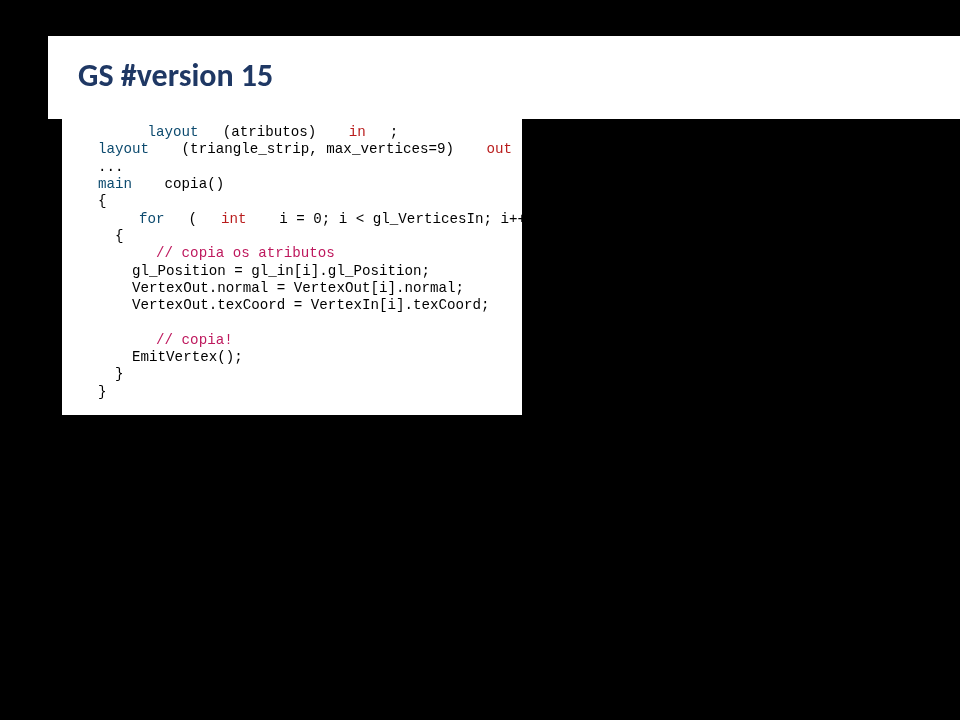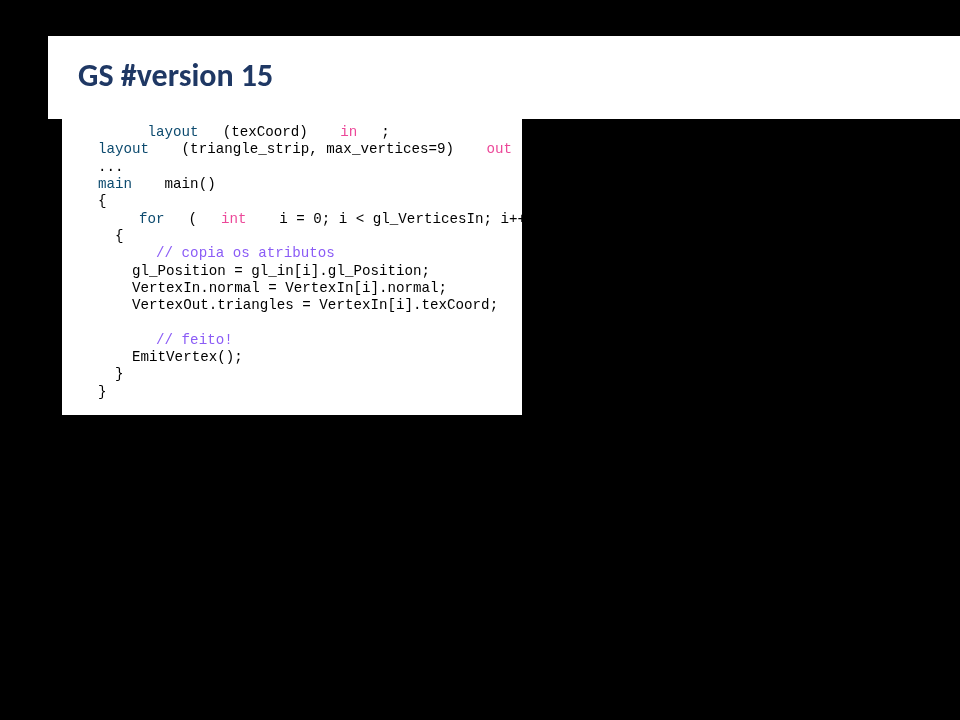--- a/index.html
+++ b/index.html
@@ -23,42 +23,42 @@
     width: 460px;
     background: #fff;
     padding: 10px 12px 14px 12px;
     font-family: Consolas, 'Courier New', monospace;
     font-size: 14.2px;
     line-height: 1.22;
     color: #000;
     white-space: pre;
   }
   .kw { color: #0c4a6e; }   
-  .ty { color: #ec4899; }   
-  .cm { color: #8b5cf6; }   
+  .ty { color: #b91c1c; }   
+  .cm { color: #be185d; }   
 </style>
 </head>
 <body>
 
 <div class="slide">
 
   <div class="title-bar">
     <div class="title-text">GS #version 15</div>
   </div>
 
-  <div class="code-box"><span><span>   </span><span class="kw">layout</span><span>(texCoord) </span><span class="ty">in</span><span>;</span></span>
+  <div class="code-box"><span><span>   </span><span class="kw">layout</span><span>(atributos) </span><span class="ty">in</span><span>;</span></span>
 <span><span class="kw">layout</span><span> (triangle_strip, max_vertices=9) </span><span class="ty">out</span><span>;</span></span>
 <span><span>...</span></span>
-<span><span class="kw">main</span><span> main()</span></span>
+<span><span class="kw">main</span><span> copia()</span></span>
 <span><span>{</span></span>
 <span><span>  </span><span class="kw">for</span><span>(</span><span class="ty">int</span><span> i = 0; i &lt; gl_VerticesIn; i++)</span></span>
 <span><span>  {</span></span>
 <span><span>    </span><span class="cm">// copia os atributos</span></span>
 <span><span>    gl_Position = gl_in[i].gl_Position;</span></span>
-<span><span>    VertexIn.normal = VertexIn[i].normal;</span></span>
-<span><span>    VertexOut.triangles = VertexIn[i].texCoord;</span></span>
+<span><span>    VertexOut.normal = VertexOut[i].normal;</span></span>
+<span><span>    VertexOut.texCoord = VertexIn[i].texCoord;</span></span>
 <span><span> </span></span>
-<span><span>    </span><span class="cm">// feito!</span></span>
+<span><span>    </span><span class="cm">// copia!</span></span>
 <span><span>    EmitVertex();</span></span>
 <span><span>  }</span></span>
 <span><span>}</span></span></div>
 
 </div>
 
 </body></html>

